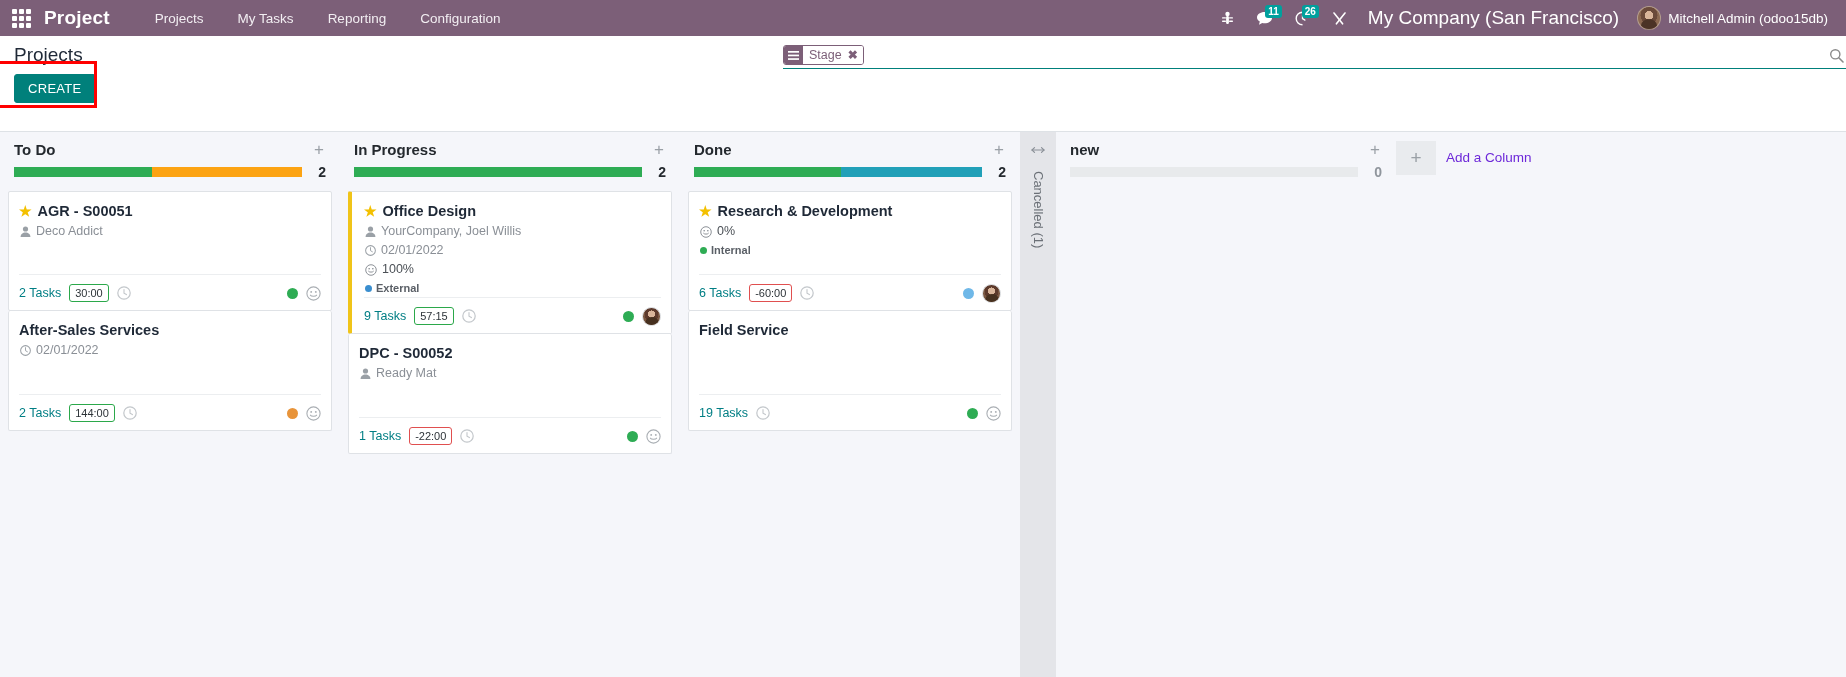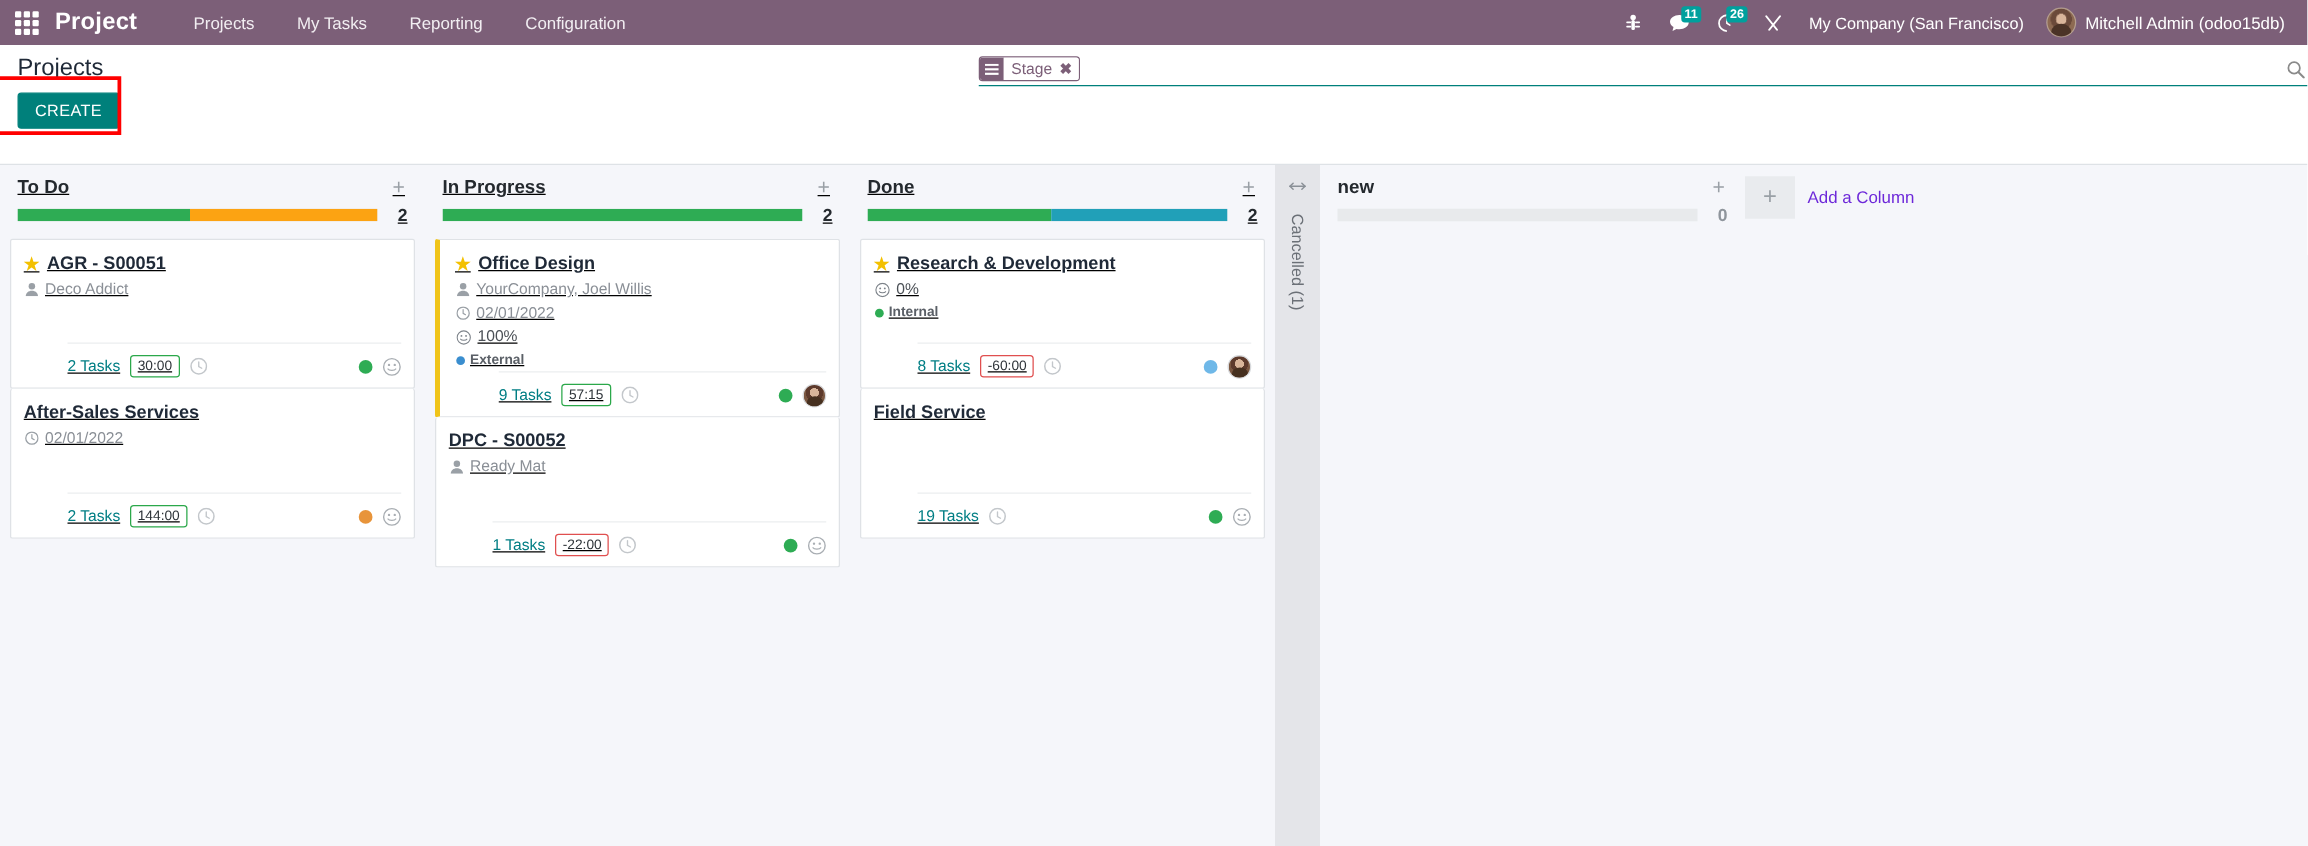--- a/index.html
+++ b/index.html
@@ -75,21 +75,21 @@
     font-size: 10px;
     font-weight: bold;
     border-radius: 3px;
     padding: 0px 3px;
     line-height: 13px;
     min-width: 14px;
     text-align: center;
   }
   .company-name {
     padding: 6px 14px 6px 10px;
-    font-size: 13px;
+    font-size: 19px;
     cursor: pointer;
     white-space: nowrap;
   }
   .user-menu {
     display: flex; align-items: center; gap: 7px;
     padding: 3px 6px 3px 4px;
     cursor: pointer;
     font-size: 13.5px;
     white-space: nowrap;
   }
@@ -244,21 +244,20 @@
     background: #f5f6fa;
     height: calc(677px - 36px - 96px);
     overflow: hidden;
   }
   .kcol {
     width: 340px;
     flex: none;
     padding: 0 8px;
     display: flex;
     flex-direction: column;
-    text-decoration: underline;
   }
   .kcol.col-todo { width: 340px; }
   .kcol.col-inprogress { width: 340px; }
   .kcol.col-done { width: 340px; }
   .kcol-header {
     display: flex;
     align-items: center;
     padding: 9px 6px 2px 6px;
   }
   .kcol-title {
@@ -353,21 +352,20 @@
     display: inline-block;
   }
   .kcard-footer {
     margin-top: auto;
     display: flex;
     align-items: center;
     border-top: 1px solid #eceef0;
     padding-top: 7px;
     gap: 8px;
     min-height: 30px;
-    margin-left: 35px;
   }
   .tasks-link {
     color: #017e84;
     font-size: 12.5px;
     cursor: pointer;
     white-space: nowrap;
   }
   .time-badge {
     font-size: 11px;
     border-radius: 3px;
@@ -782,21 +780,21 @@
             </svg>
           <span>0%</span>
         </div>
         <div class="kcard-meta">
           <span class="tag">
             <span class="tag-dot" style="background:#2eac54"></span>
             <span>Internal</span>
           </span>
         </div>
         <div class="kcard-footer">
-          <span class="tasks-link">8 Tasks</span>
+          <span class="tasks-link">6 Tasks</span>
           <span class="time-badge neg">-60:00</span>
           <span class="clock-ic">
             <svg width="14" height="14" viewBox="0 0 14 14">
                 <circle cx="7" cy="7" r="6.2" fill="none" stroke="#c3c7cb" stroke-width="1.2"></circle>
                 <path d="M7 3.5V7.2l2.4 1.4" stroke="#c3c7cb" stroke-width="1.1" fill="none" stroke-linecap="round"></path>
               </svg>
           </span>
           <span class="footer-right">
             <span class="kdot" style="background:#6fb8e8"></span>
             <span class="mini-avatar"></span>

